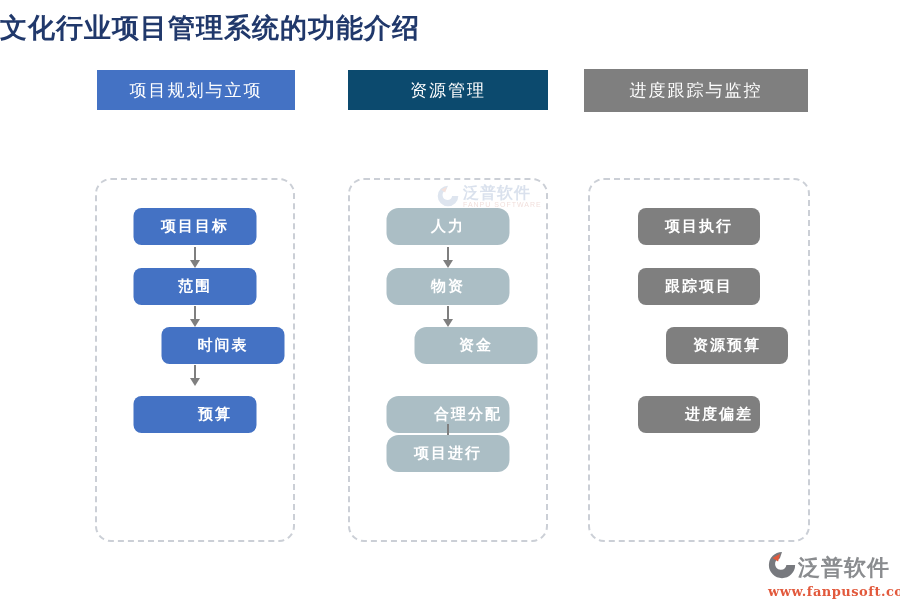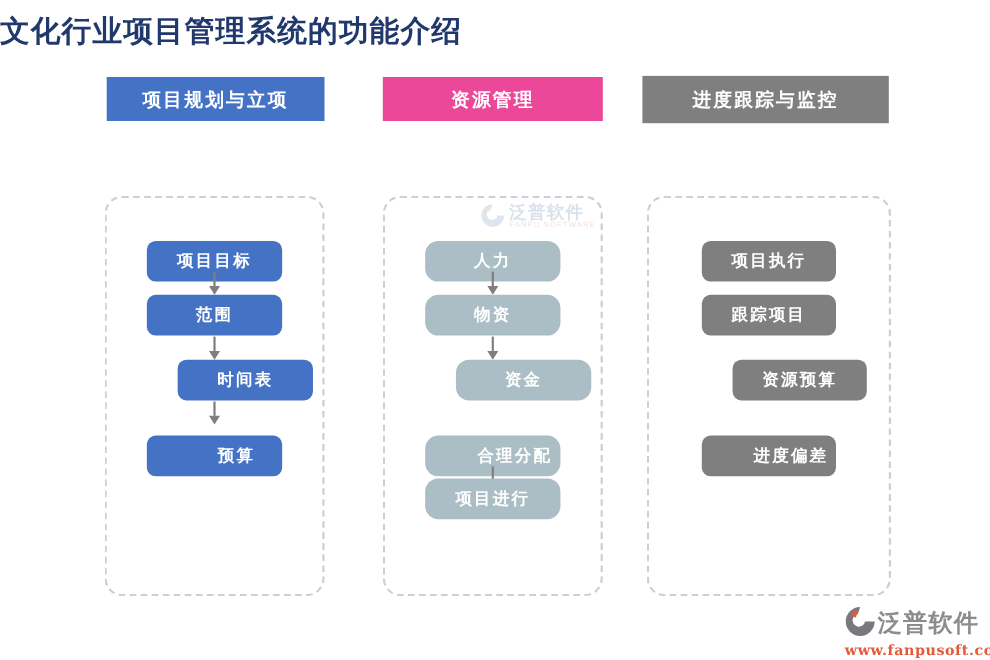--- a/index.html
+++ b/index.html
@@ -13,25 +13,25 @@
   }
   .page-title {
     position:absolute; top:10px; left:0; width:900px;
     font-size:27px; font-weight:bold;
     color:#20386B;
     letter-spacing:1px;
   }
   .col-header {
     position:absolute; top:70px; height:40px;
     display:flex; align-items:center; justify-content:center;
-    color:#ffffff; font-size:17px; font-weight:bold;
+    color:#ffffff; font-size:17px; font-weight:normal;
     letter-spacing:2px;
   }
   .col-header.h1 { left:97px;  width:198px; background:#4472C4; }
-  .col-header.h2 { left:348px; width:200px; background:#ec4899; }
+  .col-header.h2 { left:348px; width:200px; background:#0c4a6e; }
   .col-header.h3 { left:584px; top:69px; width:224px; height:43px; background:#7F7F7F; }
 
   .lane {
     position:absolute; top:178px; height:364px;
     border:2px dashed #CBCFD6;
     border-radius:16px;
     background:#ffffff;
   }
   .lane.c1 { left:95px;  width:200px; }
   .lane.c2 { left:348px; width:200px; }
@@ -43,21 +43,21 @@
     border-radius:8px;
     display:flex; align-items:center; justify-content:center;
     color:#ffffff; font-size:15px; font-weight:bold;
     letter-spacing:2px;
     white-space:nowrap;
   }
   .lane.c1 .node { background:#4472C4; }
   .lane.c2 .node { background:#ABBEC5;border-radius:12px; }
   .lane.c3 .node { background:#7F7F7F; width:122px; }
 
-  .r0 { top:39px;text-align:right; }  .r1 { top:88px; }  .r2 { top:147px;margin-left:28px; }
+  .r0 { top:28px;text-align:right; }  .r1 { top:88px; }  .r2 { top:147px;margin-left:28px; }
   .r3 { top:216px;padding-left:40px; } .r4 { top:255px; }
 
   .arrow {
     position:absolute; left:50%; transform:translateX(-50%);
     width:12px; height:21px;
   }
   .a0 { top:67px; } .a1 { top:126px; } .a2 { top:185px; } .a3 { top:244px; }
   .arrow .shaft { width:2px; height:13px; background:#7F7F7F; margin:0 auto; }
   .arrow .head {
     width:0; height:0; margin:0 auto;

